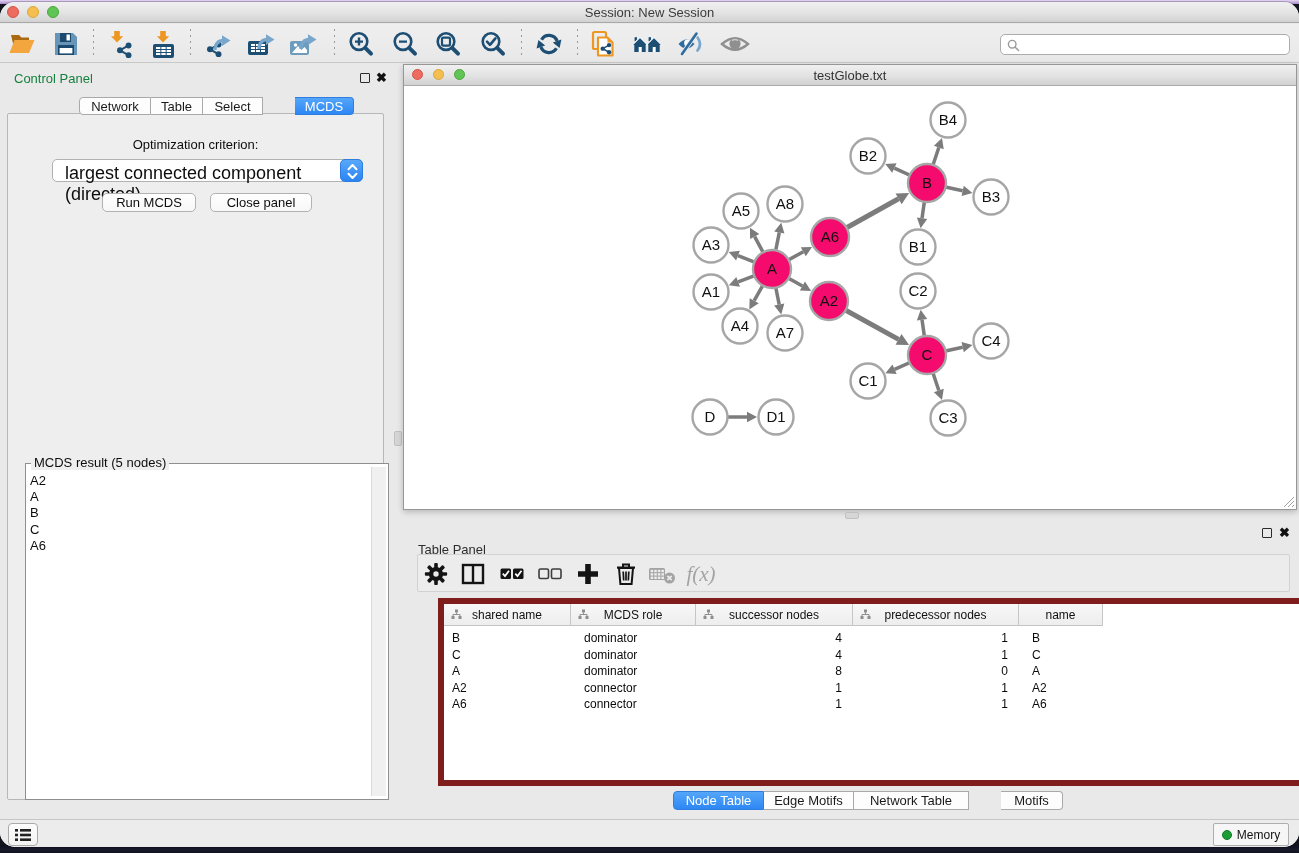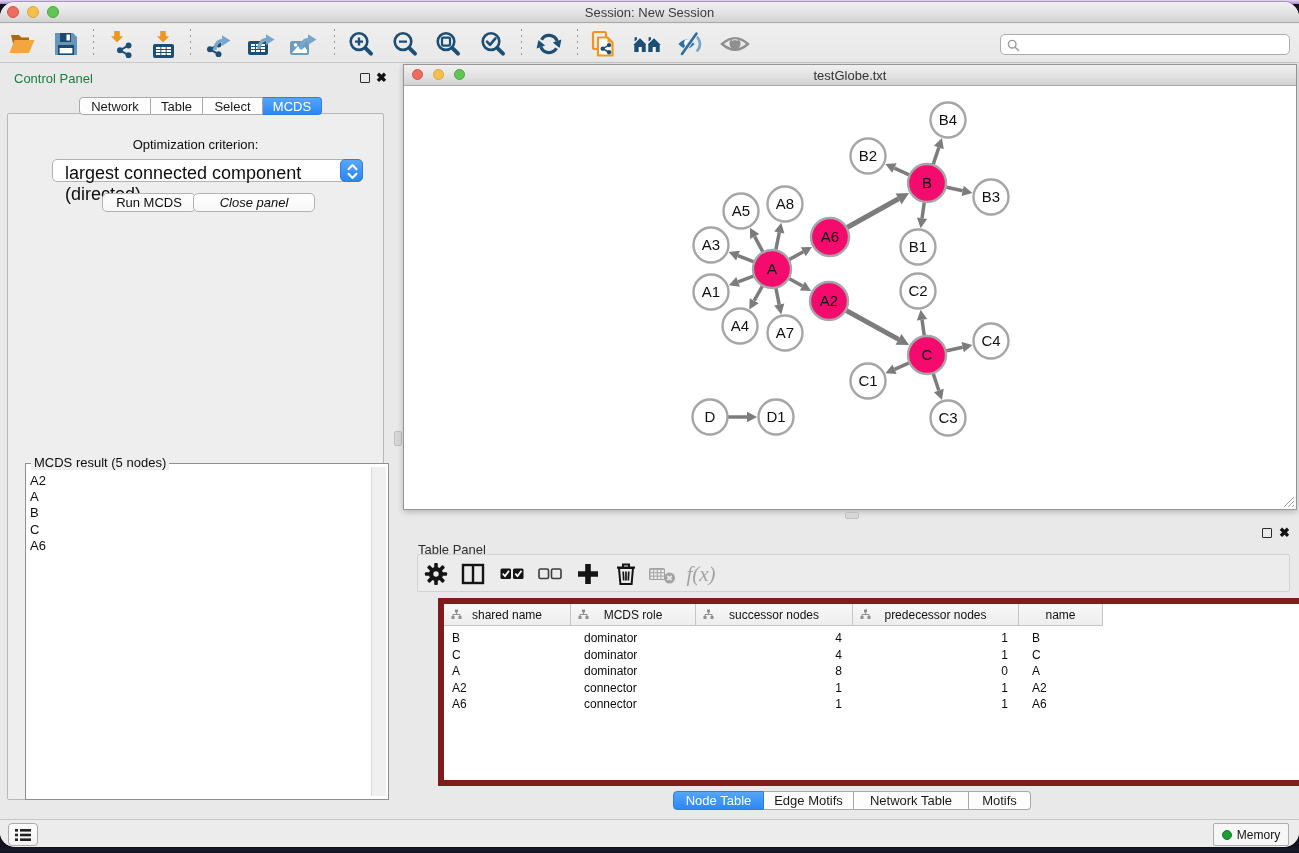--- a/index.html
+++ b/index.html
@@ -46,40 +46,40 @@
   .float-btn { position:absolute; width:10px; height:10px; border:1.5px solid #2b2b2b;
     border-radius:1px; background:transparent; }
   .close-btn { position:absolute; font-size:13px; font-weight:bold; color:#111; line-height:13px; }
   .cpanel .float-btn { left:360px; top:10px; }
   .cpanel .close-btn { left:376px; top:8px; }
 
   .cp-tabs { position:absolute; left:79px; top:34px; height:18px; display:flex; z-index:3; }
   .seg { height:18px; border:1px solid #a9a9a9; border-left:none; background:#fdfdfd;
     font-size:13px; color:#1a1a1a; display:flex; align-items:center; justify-content:center; }
   .seg:first-child { border-left:1px solid #a9a9a9; border-radius:4px 0 0 4px; }
-  .seg:last-child { border-radius:0 4px 4px 0; }
+  .seg:last-child { border-radius:0 4px 4px 0;margin-left:32px; }
   .seg.sel { background:linear-gradient(180deg,#55a6f9 0%,#2d87f4 100%);
     border-color:#2f7ede; color:#fff; }
 
   .cp-box { position:absolute; left:7px; top:50px; width:377px; height:687px;
     border:1px solid #b7b7b7; border-radius:2px; background:#eeeeee; }
   .opt-label { position:absolute; left:0; width:100%; top:23px; text-align:center;
     font-size:13px; color:#0d0d0d; }
   .combo { position:absolute; left:44px; top:45px; width:311px; height:23px; background:#fff;
     border:1px solid #b2b2b2; border-radius:5px; font-size:18px; color:#0d0d0d; }
   .combo .val { position:absolute; left:12px; top:3px; }
   .combo .step { position:absolute; right:-1px; top:-1px; width:23px; height:23px;
     border-radius:5px; background:linear-gradient(180deg,#59a8fa,#2b84f3);
     border:1px solid #2f7ede; }
   .combo .step svg { position:absolute; left:4px; top:2px; }
   .pushbtn { position:absolute; height:19px; background:linear-gradient(180deg,#ffffff,#f7f7f7);
     border:1px solid #b2b2b2; border-radius:5px; font-size:13px; color:#0d0d0d;
     display:flex; align-items:center; justify-content:center; }
   .btn-run { left:94px; top:79px; width:94px; }
-  .btn-close { left:185px; top:79px; width:122px;font-style:italic; }
+  .btn-close { left:202px; top:79px; width:102px; }
 
   .groupbox { position:absolute; left:17px; top:349px; width:364px; height:337px;
     border:1px solid #8f8f8f; background:#fff; }
   .groupbox .legend { position:absolute; left:5px; top:-9px; background:#eeeeee;
     font-size:13px; color:#0d0d0d; padding:0 3px; }
   .result-list { position:absolute; left:0; top:9px; width:100%; font-size:13px; color:#0d0d0d; }
   .result-list div { padding-left:4px; height:16.2px; line-height:16.2px; }
   .vscroll { position:absolute; right:2px; top:3px; bottom:3px; width:15px;
     background:#f0f0f0; border-left:1px solid #dadada; }
 

